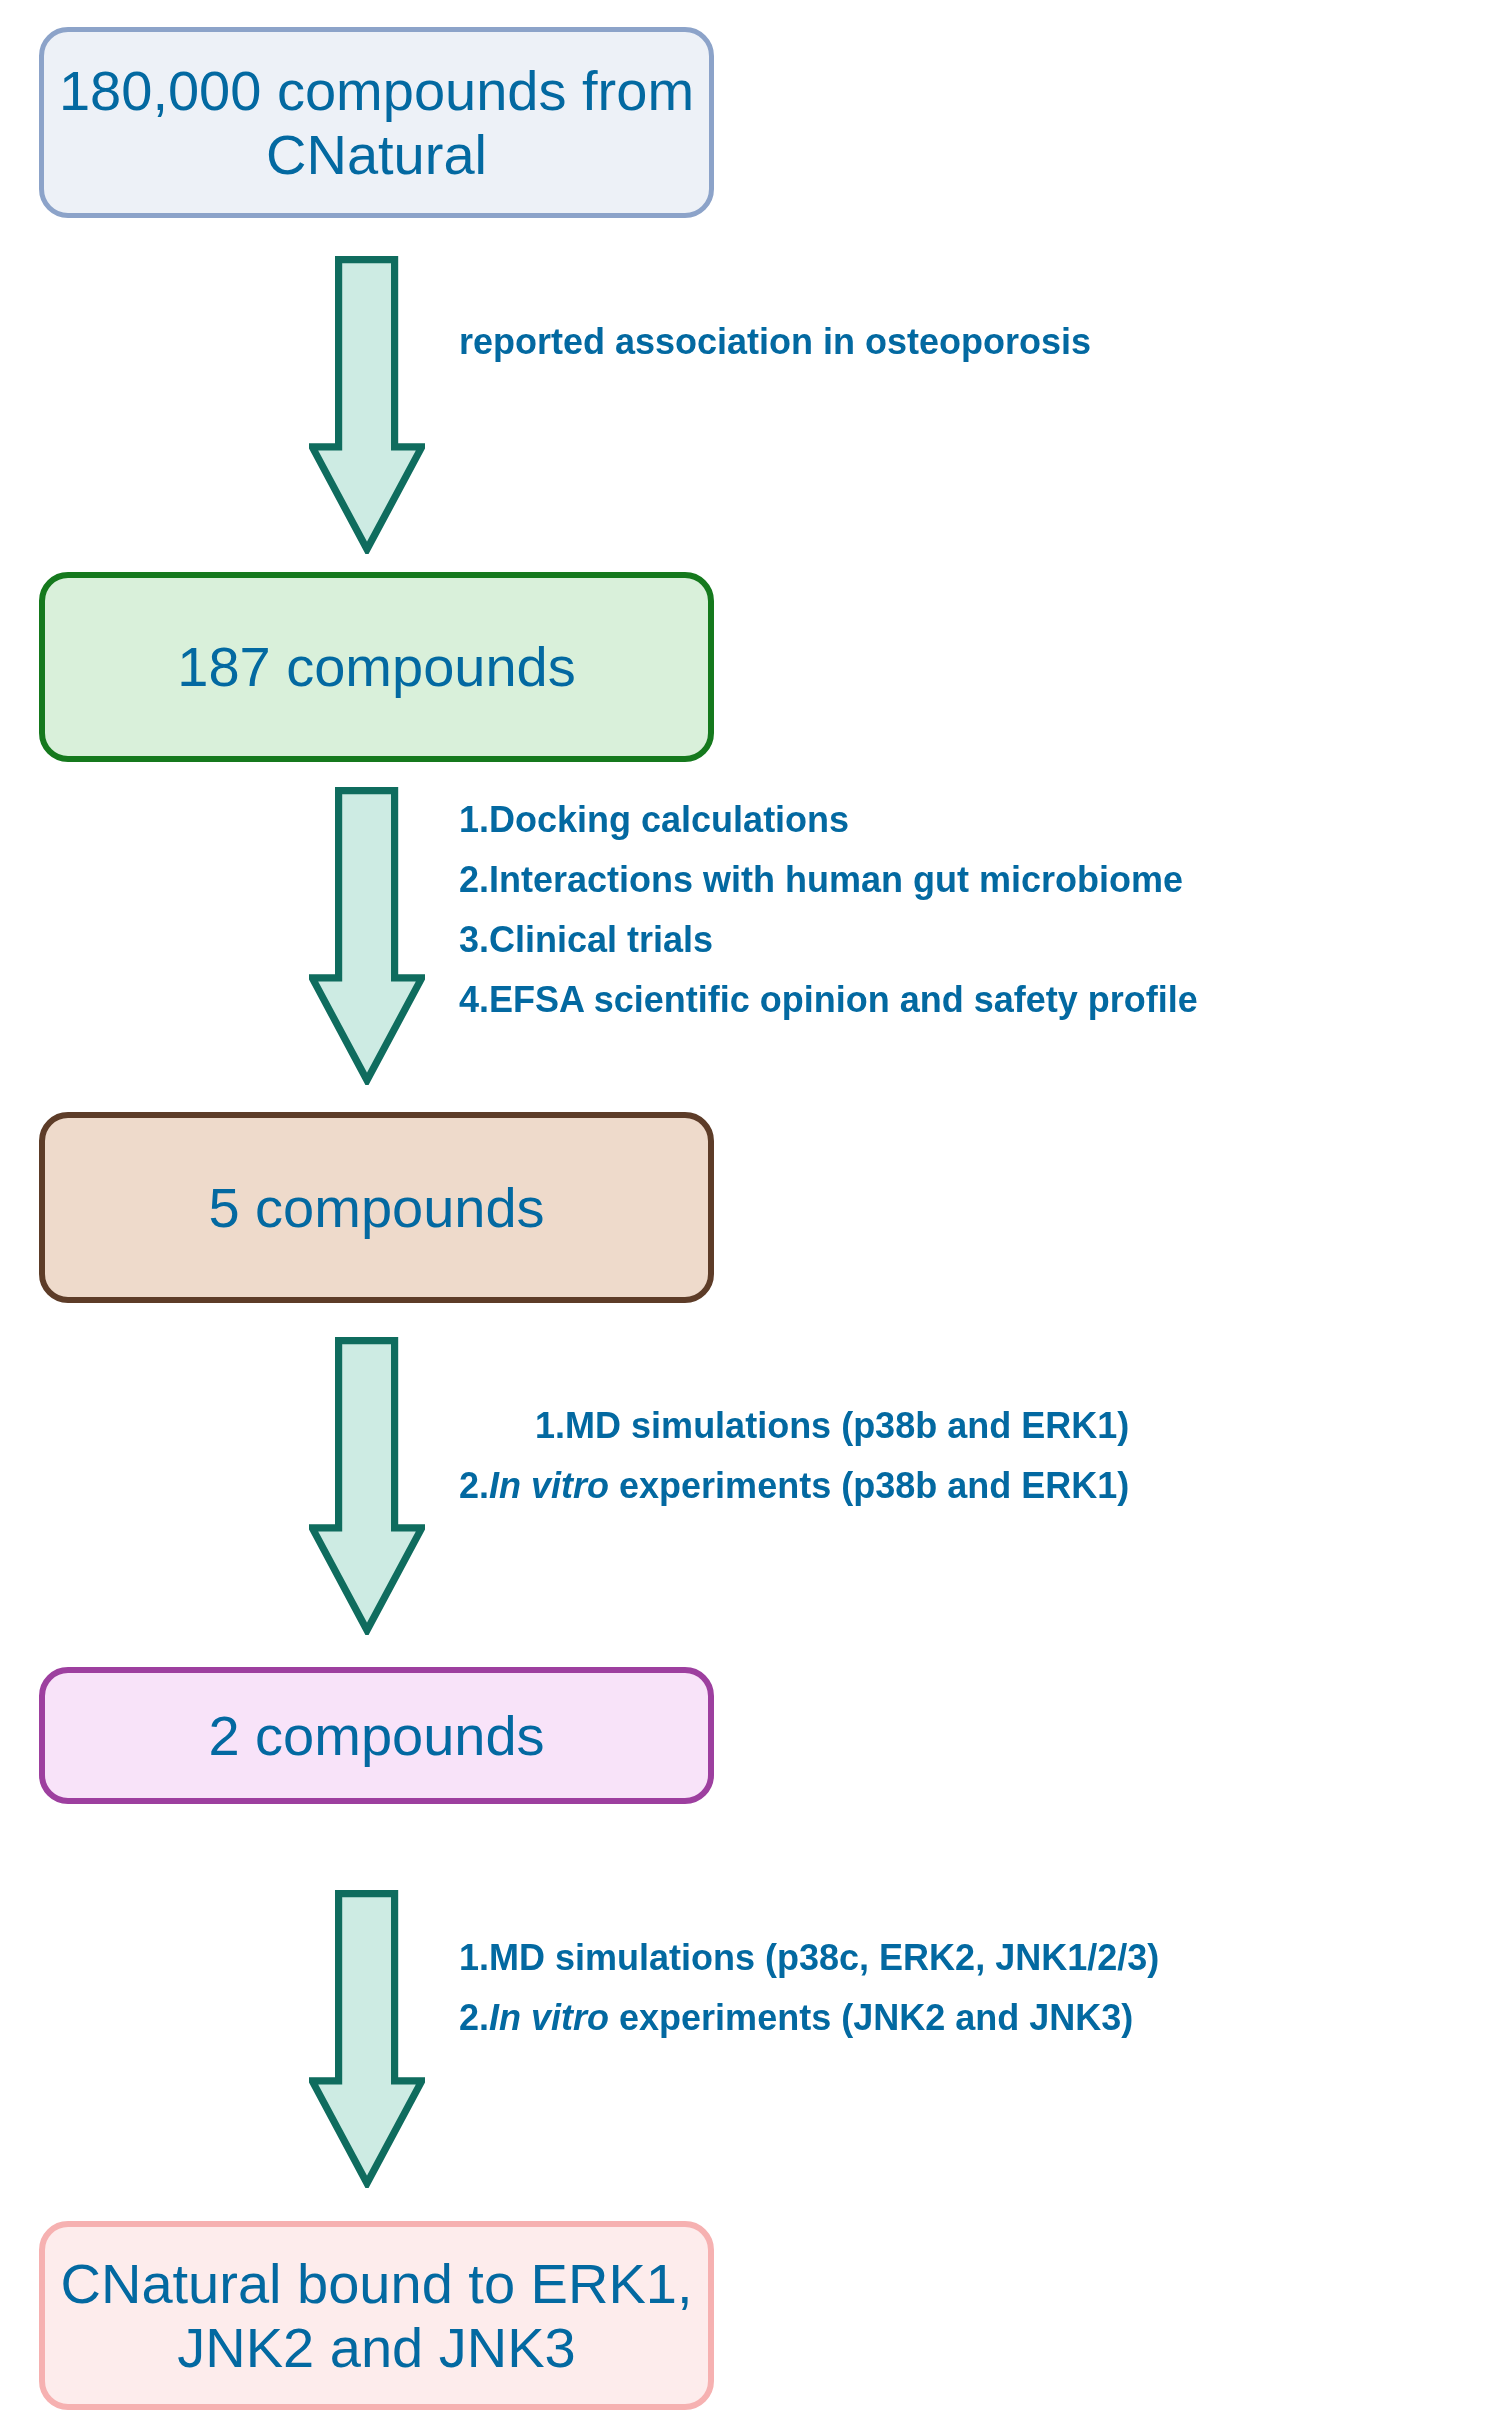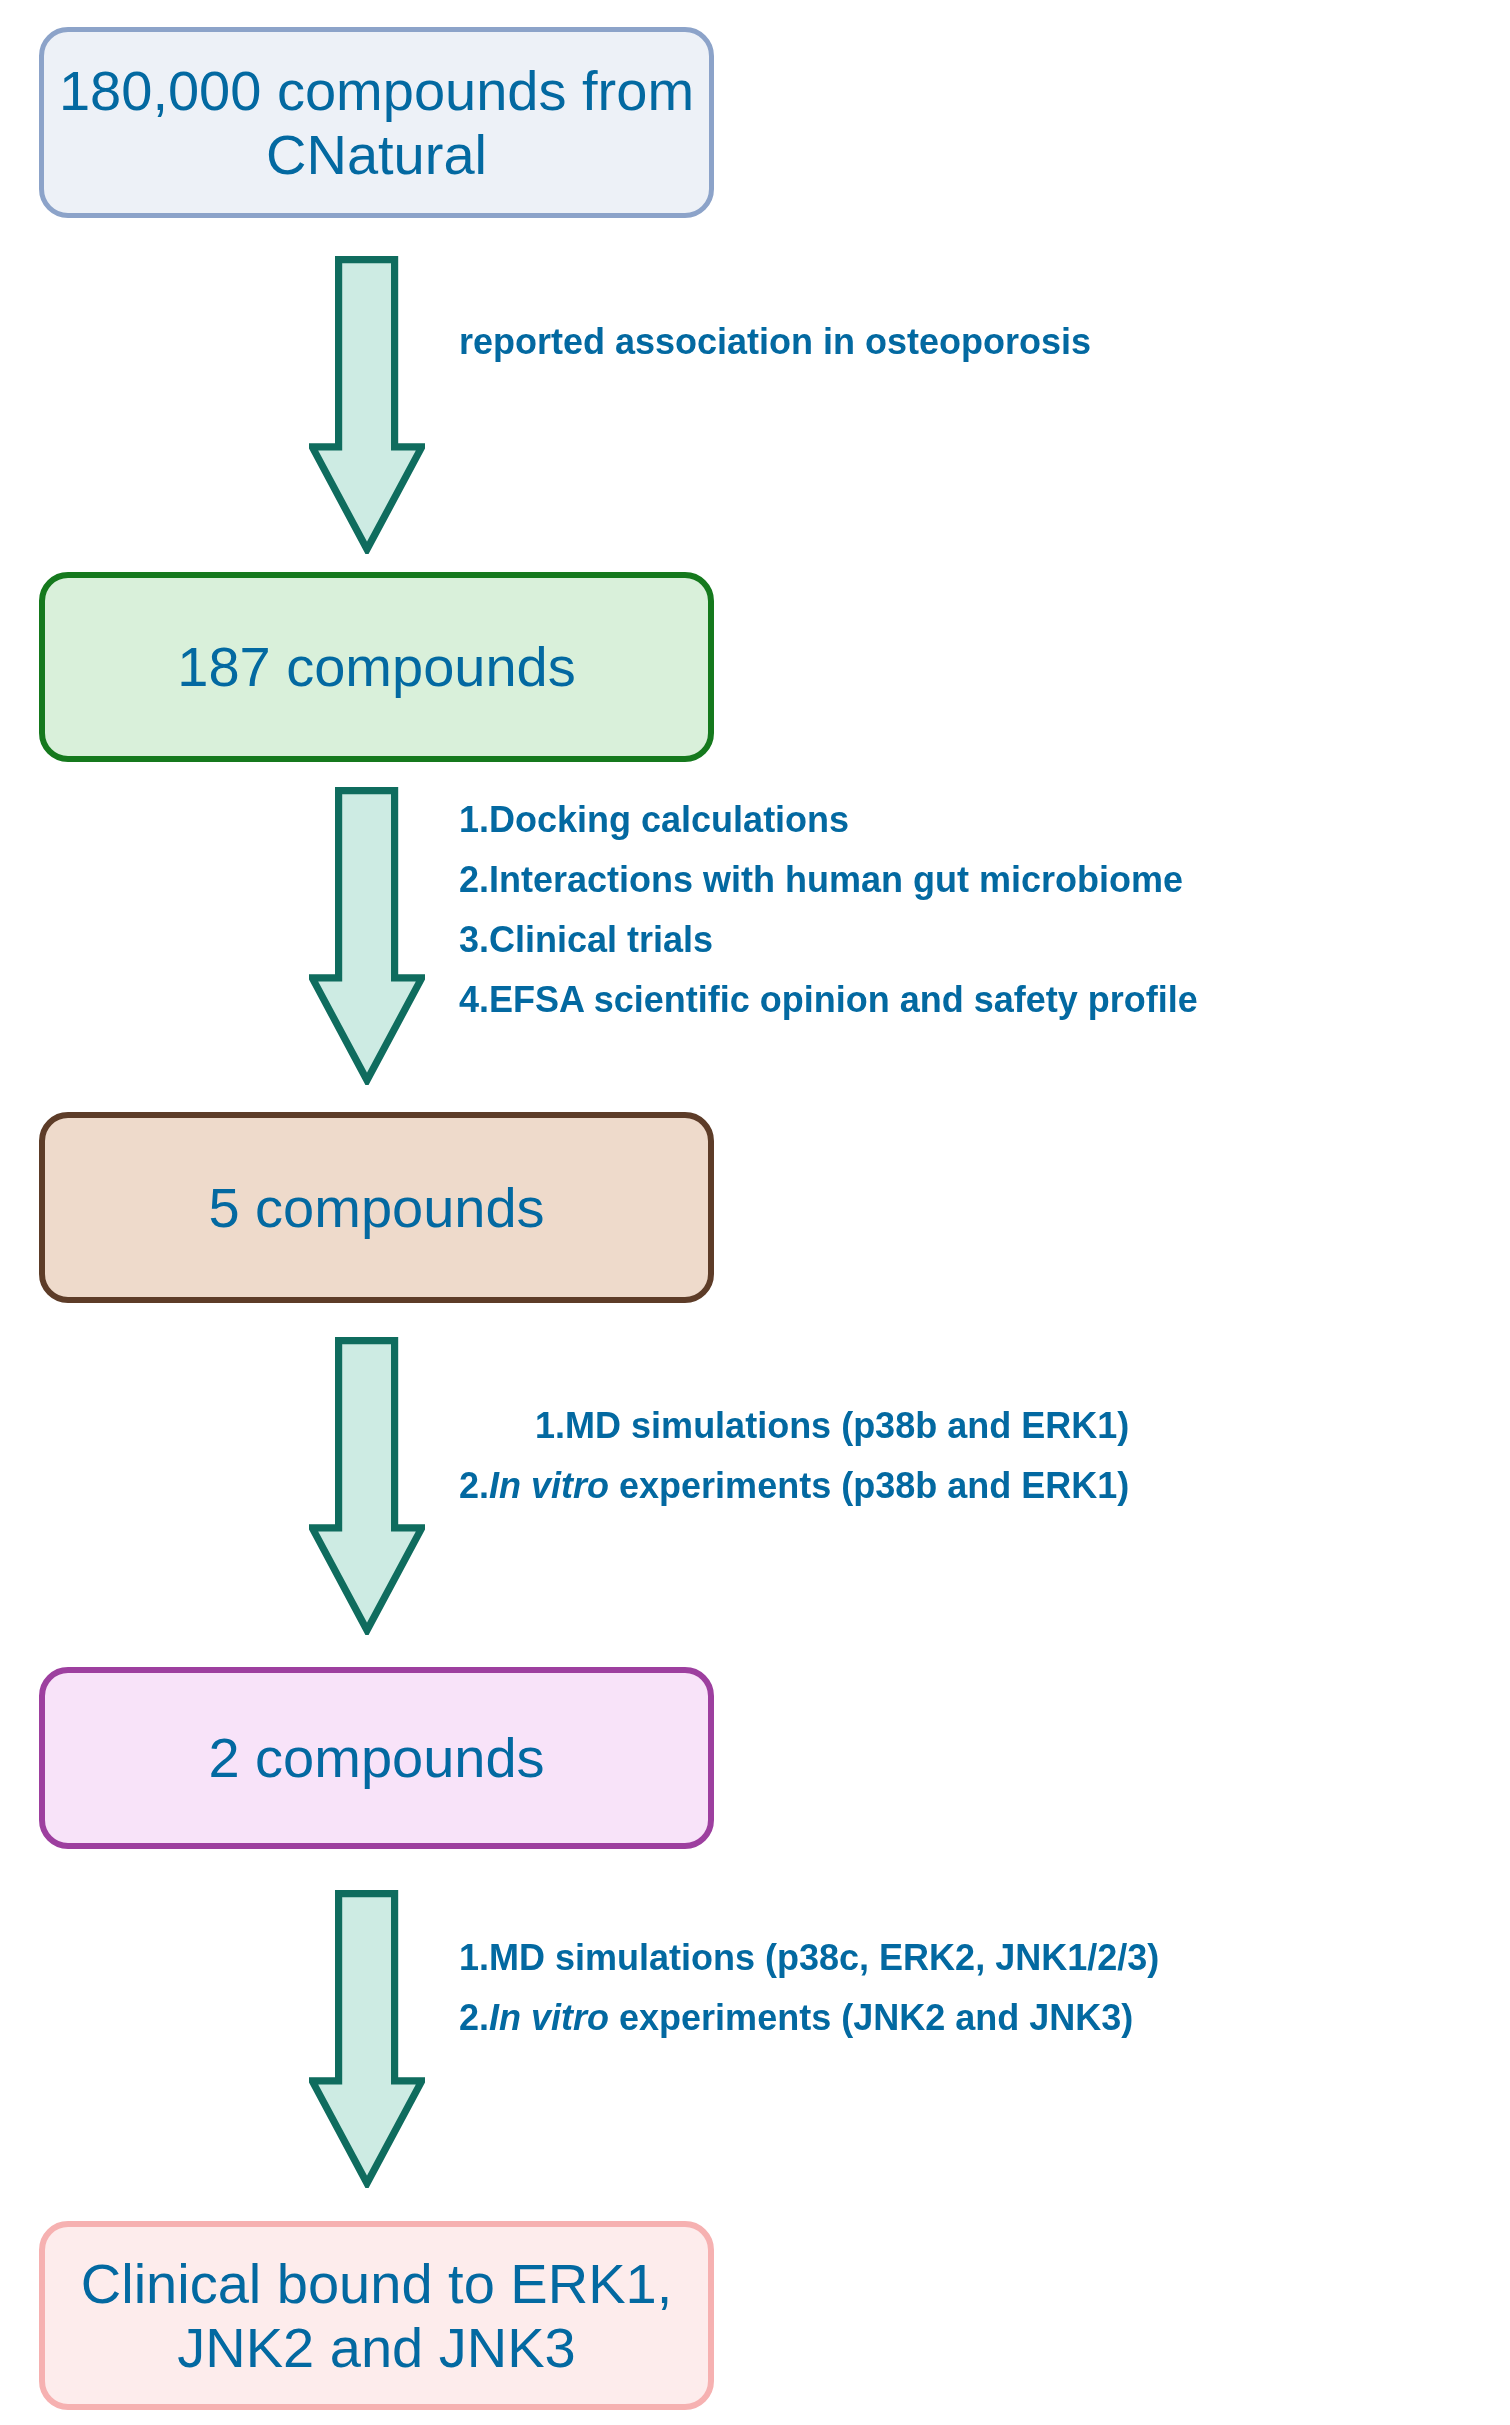--- a/index.html
+++ b/index.html
@@ -29,21 +29,21 @@
     justify-content: center;
     text-align: center;
     font-size: 56px;
     line-height: 1.14;
     white-space: pre-line;
     border: 6.4px solid #000;
   }
   .n0 { top: 27px;   height: 191px; border-width: 5.6px; }
   .n1 { top: 572px;  height: 190px; }
   .n2 { top: 1112px; height: 191px; }
-  .n3 { top: 1667px; height: 182px; }
+  .n3 { top: 1667px; height: 137px; }
   .n4 { top: 2221px; height: 189px; }
 
   
   .arrow {
     position: absolute;
     left: 309px;
     width: 116px;
     height: 299px;
   }
   .a0 { top: 255px; }
@@ -119,18 +119,18 @@
   <svg class="arrow a3" viewBox="0 0 145 372">
     <path d="M37,5 L107,5 L107,239 L141,239 L72.5,367 L4,239 L37,239 Z" fill="#cdebe3" stroke="#0f6c5e" stroke-width="9" stroke-linejoin="miter"></path>
   </svg>
 
   <div class="ann t3">
     <div class="ann-line"><span>1.</span><em></em><span>MD simulations (p38c, ERK2, JNK1/2/3)</span></div>
     <div class="ann-line"><span>2.</span><em>In vitro</em><span> experiments (JNK2 and JNK3)</span></div>
   </div>
 
   <section class="node n4" style="background: rgb(253, 236, 236); border-color: rgb(246, 177, 177);">
-    <span class="node-label">Clinical bound to ERK1,
+    <span class="node-label">CNatural bound to ERK1,
 JNK2 and JNK3</span>
   </section>
 
 </div>
 
 
 </body></html>

